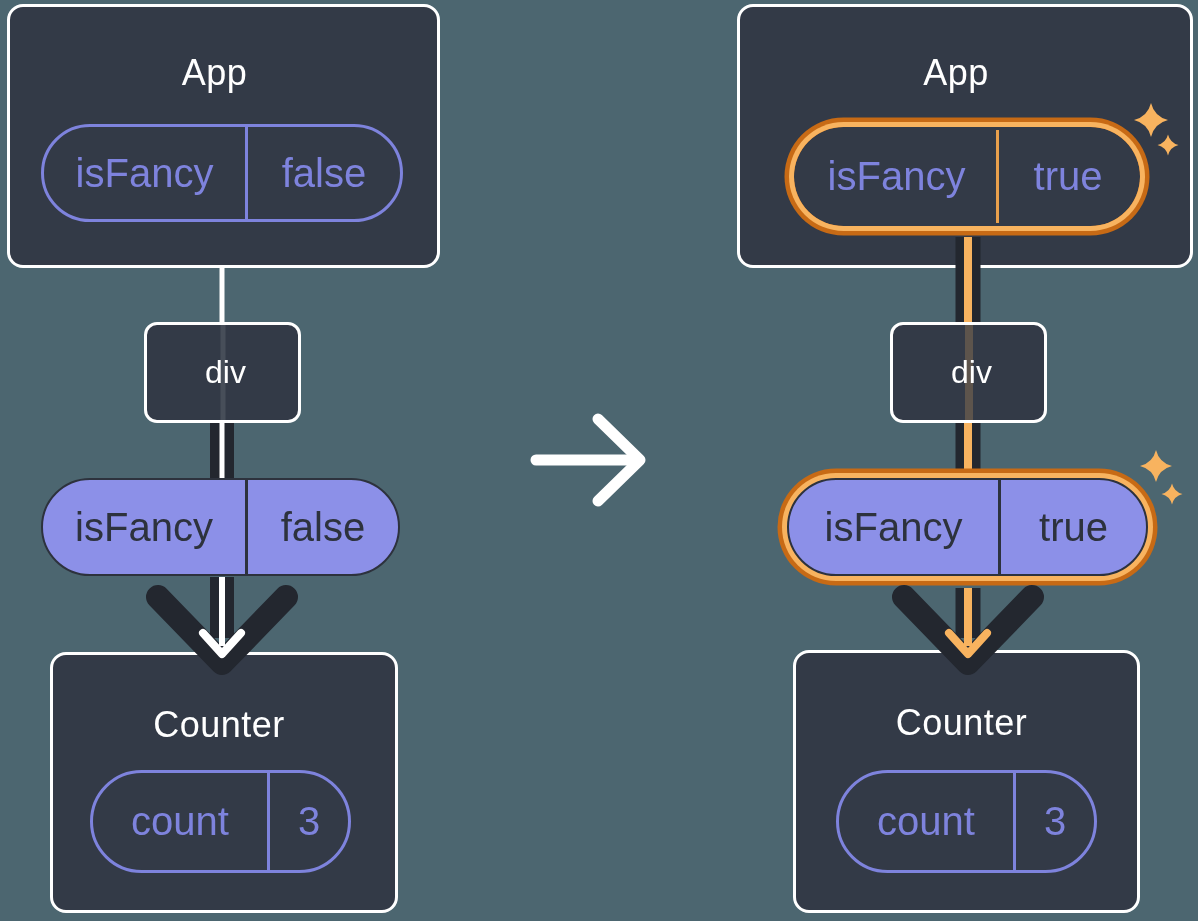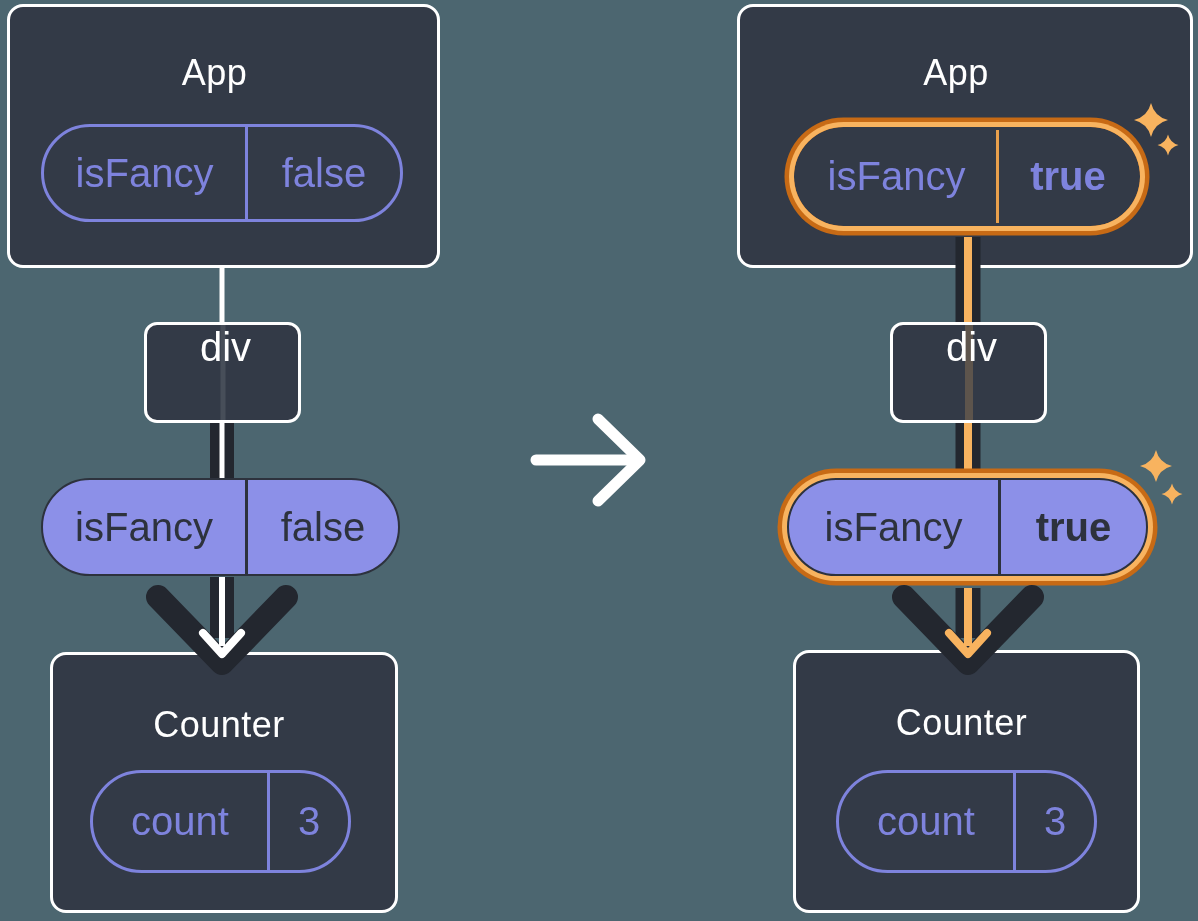--- a/index.html
+++ b/index.html
@@ -32,22 +32,22 @@
     font-size:36px;font-weight:500;line-height:1;
     letter-spacing:0.5px;
   }
   .counter-title{top:52px;margin-left:8px;}
 
   .div-box{
     position:absolute;z-index:2;
     background:var(--card);
     border:3px solid var(--cardBorder);
     border-radius:13px;
-    display:flex;align-items:flex-start;justify-content:center;
-    color:var(--textLight);font-size:40px;font-weight:500;padding-left:6px;
+    display:flex;align-items:center;justify-content:center;
+    color:var(--textLight);font-size:32px;font-weight:500;padding-left:6px;
   }
   .ghost-line{
     position:absolute;top:0;bottom:0;left:50%;
     transform:translateX(-50%);
   }
   .ghost-white{width:5px;background:rgba(255,255,255,0.10);}
   .ghost-orange{width:8px;background:rgba(248,179,95,0.22);}
   .div-label{position:relative;z-index:1;}
 
   .pill{
@@ -81,21 +81,21 @@
   .pill.filled .divider{background:var(--darkText);}
 
   .pill.hl{
     box-shadow:0 0 0 5px var(--orangeLight), 0 0 0 9.5px var(--orange);
   }
   .pill.outline.hl{
     border-color:transparent;
   }
   .pill.outline.hl .divider{background:#E9A04C;}
 
-  .bold{font-weight:bold;}
+  .bold{font-weight:normal;}
 </style>
 </head>
 <body style="background: rgb(76, 102, 112);">
 
 <div class="stage">
 
   <svg id="under-svg" class="overlay" width="1198" height="921" viewBox="0 0 1198 921">
     <line x1="222" y1="420" x2="222" y2="510" stroke="#23272F" stroke-width="24"></line>
     <line x1="222" y1="420" x2="222" y2="510" stroke="#FFFFFF" stroke-width="5"></line>
     <line x1="968" y1="420" x2="968" y2="510" stroke="#23272F" stroke-width="25"></line>

